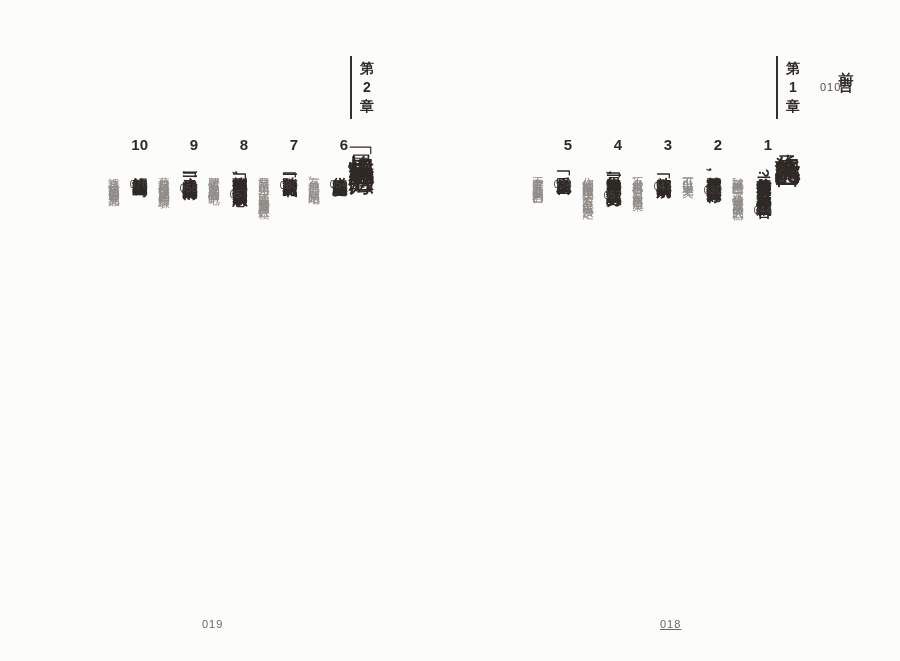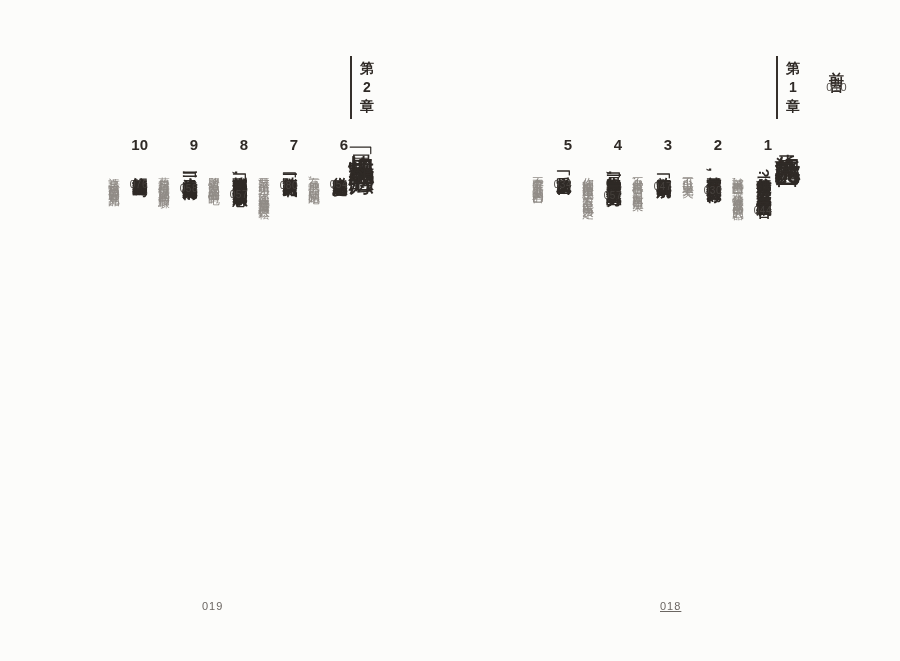--- a/index.html
+++ b/index.html
@@ -13,21 +13,21 @@
   }
   .v {
     writing-mode: vertical-rl;
     text-orientation: mixed;
     line-height: 1;
   }
   
   .front-matter {
     position: absolute;
     left: 820px; top: 60px; width: 34px;
-    display: flex; flex-direction: column; align-items: center;
+    display: flex; flex-direction: column; 
   }
   .front-matter-label {
     font-size: 15px; font-weight: 600; letter-spacing: 4px; color: #332d29;
   }
   .front-matter-page {
     margin-top: 13px; font-size: 11px; color: #55504c; letter-spacing: 1px;
   }
   
   .chapter-head {
     position: absolute; top: 56px; width: 46px;
@@ -69,21 +69,21 @@
   }
   .item-title {
     margin-top: 9px;
     font-size: 15px; font-weight: 700; letter-spacing: 0.5px; color: #2f2a26;
   }
   .item-page {
     margin-top: 9px; font-size: 10px; color: #45403c; letter-spacing: 0.5px;
   }
   
   .folio {
-    position: absolute; top: 600px;
+    position: absolute; top: 618px;
     font-size: 11px; color: #6b6662; letter-spacing: 1px;
   }
   .folio.right { left: 660px; text-decoration: underline; }
   .folio.left { left: 202px; }
 </style>
 </head>
 <body>
 
 <div class="front-matter">
   <div class="front-matter-label v">前言</div>

